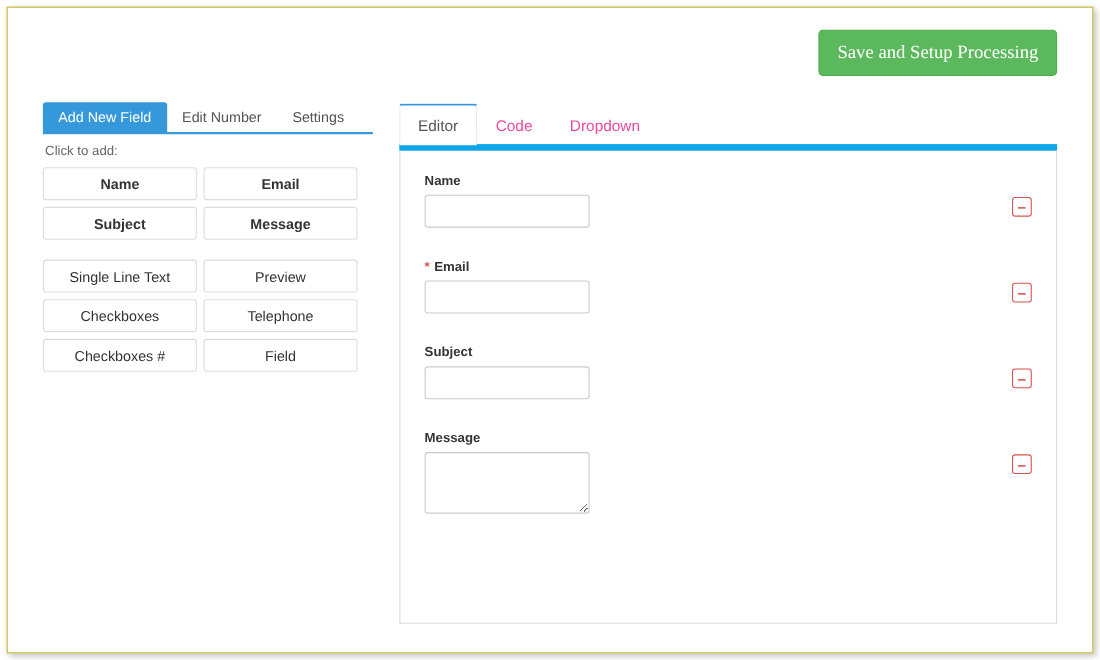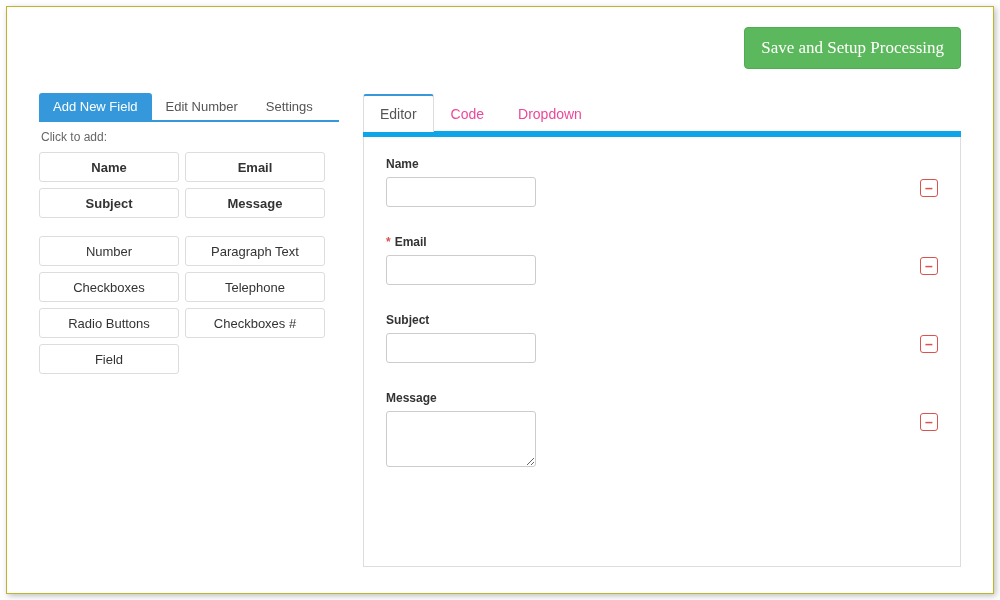--- a/index.html
+++ b/index.html
@@ -183,25 +183,24 @@
       <div class="hint">Click to add:</div>
 
       <div class="btn-grid primary">
         <div class="cell">Name</div>
         <div class="cell">Email</div>
         <div class="cell">Subject</div>
         <div class="cell">Message</div>
       </div>
 
       <div class="btn-grid">
-        <div class="cell">Number</div>
-        <div class="cell">Paragraph Text</div>
+        <div class="cell">Single Line Text</div>
+        <div class="cell">Preview</div>
         <div class="cell">Checkboxes</div>
         <div class="cell">Telephone</div>
-        <div class="cell">Radio Buttons</div>
         <div class="cell">Checkboxes #</div>
         <div class="cell">Field</div>
       </div>
     </div>
 
     <div class="right">
       <div class="tabs-right">
         <div class="tab-r active">Editor</div>
         <div class="tab-r">Code</div>
         <div class="tab-r">Dropdown</div>

